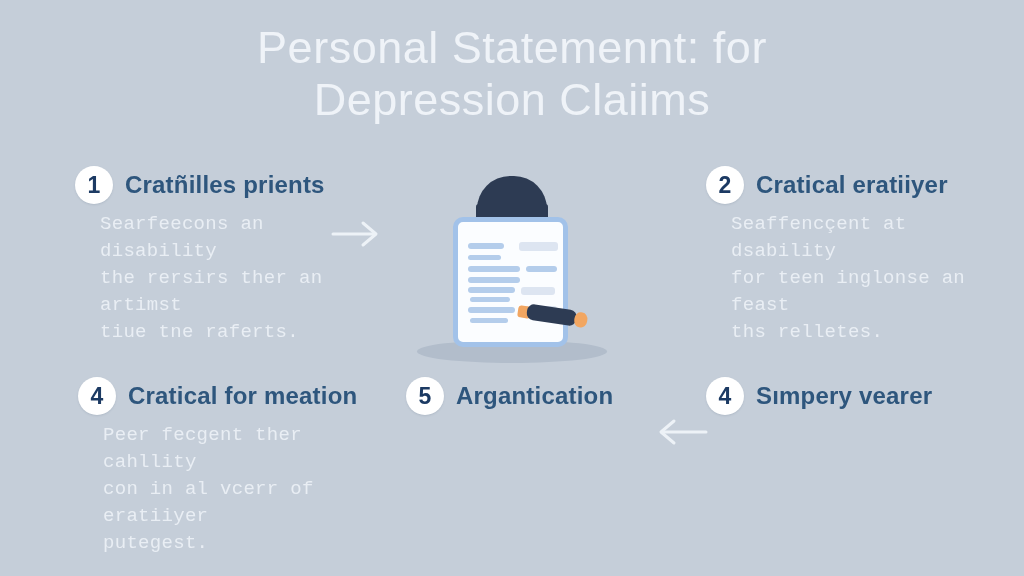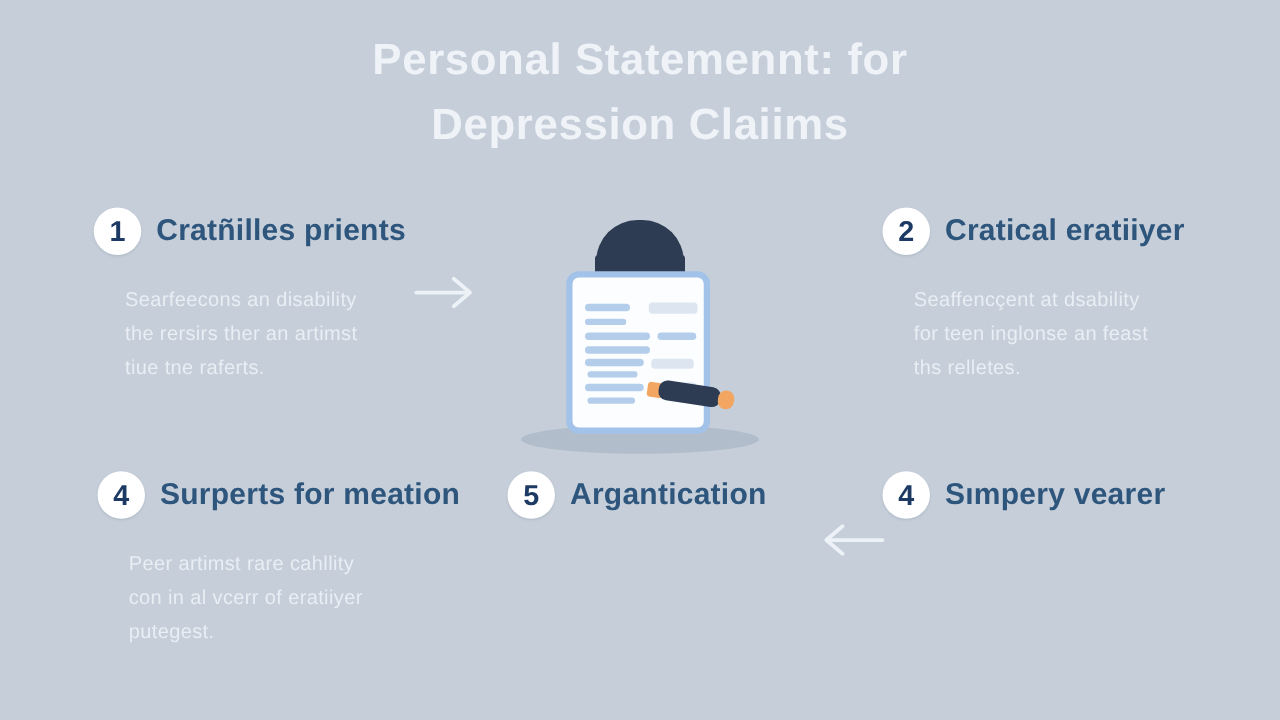--- a/index.html
+++ b/index.html
@@ -7,21 +7,21 @@
     position:relative;
     width:1024px;height:576px;
     overflow:hidden;
     background:var(--background,#c5ced9);
     font-family:"Liberation Sans", sans-serif;
   }
   
   .title{
     position:absolute;top:22px;left:0;width:100%;
     margin:0;text-align:center;
-    font-size:35px;line-height:52px;font-weight:bold;
+    font-size:45px;line-height:52px;font-weight:normal;
     color:var(--title-text,#eff3f8);
     letter-spacing:.5px;
   }
   .title span{display:block;}
   
   .item{position:absolute;width:310px;}
   .item-head{display:flex;align-items:center;}
   .num{
     width:38px;height:38px;border-radius:50%;
     background:var(--badge-background,#fff);
@@ -32,25 +32,26 @@
     box-shadow:0 1px 2px rgba(90,105,130,.18);
   }
   .heading{
     margin:0 0 0 12px;
     font-size:24px;font-weight:bold;
     color:var(--heading-text,#2e567d);
     letter-spacing:.2px;
     white-space:nowrap;
   }
   .body{
-    margin:23px 0 0 25px;
-    font-size:16px;line-height:27px;
+    margin:7px 0 0 25px;
+    font-size:19px;line-height:27px;
     color:var(--body-text,#e9eef4);
     letter-spacing:.3px;
     white-space:pre-line;
+    font-family:Liberation Mono, monospace;
   }
   .item-1{left:75px;top:166px;}
   .item-2{left:706px;top:166px;}
   .item-3{left:78px;top:377px;}
   .item-4{left:406px;top:377px;width:260px;}
   .item-5{left:706px;top:377px;}
   
   .arrow{position:absolute;}
   .arrow-right{left:330px;top:217px;}
   .arrow-left{left:653px;top:415px;}
@@ -107,23 +108,23 @@
       <h2 class="heading">Cratical eratiiyer</h2>
     </div>
     <p class="body">Seaffencçent at dsability
 for teen inglonse an feast
 ths relletes.</p>
   </section>
 
   <section class="item item-3">
     <div class="item-head">
       <div class="num">4</div>
-      <h2 class="heading">Surperts for meation</h2>
+      <h2 class="heading">Cratical for meation</h2>
     </div>
-    <p class="body">Peer artimst rare cahllity
+    <p class="body">Peer fecgent ther cahllity
 con in al vcerr of eratiiyer
 putegest.</p>
   </section>
 
   <section class="item item-4">
     <div class="item-head">
       <div class="num">5</div>
       <h2 class="heading">Argantication</h2>
     </div>
   </section>

